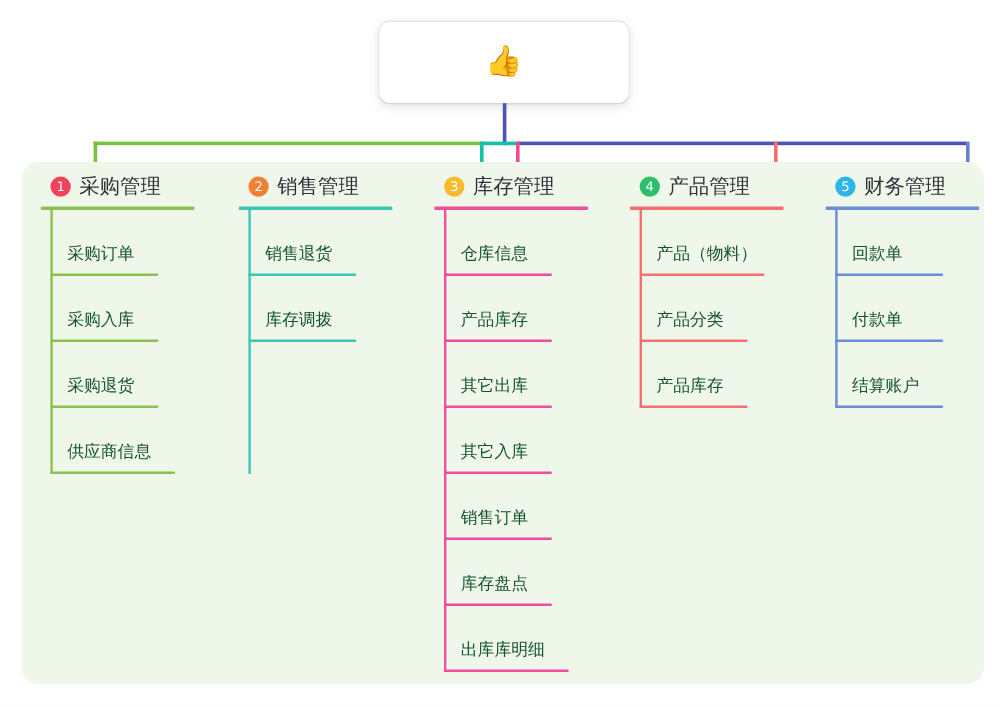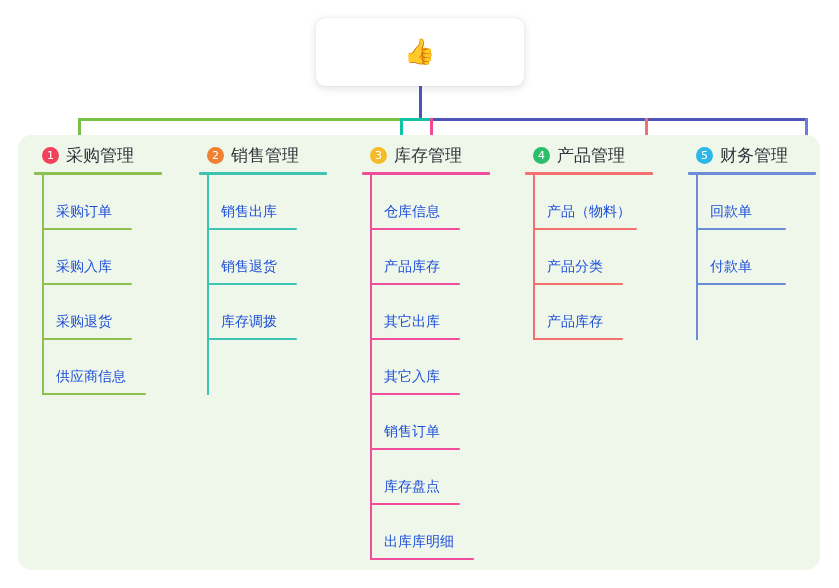--- a/index.html
+++ b/index.html
@@ -109,21 +109,21 @@
   }
   .leaf {
     position: relative;
     height: 55px;
   }
   .leaf-text {
     position: absolute;
     left: 36px;
     bottom: 9px;
     font-size: 14px;
-    color: #1d4ed8;
+    color: #14532d;
     white-space: nowrap;
   }
   .leaf-rule {
     position: absolute;
     left: 22px;
     bottom: 0;
     height: 2px;
     width: 90px;
     border-radius: 1px;
   }
@@ -173,24 +173,20 @@
       </div>
     </div>
     <div class="column" style="left: 167px;">
       <div class="col-head">
         <span class="badge" style="background: rgb(240, 128, 51);">2</span>
         <span class="col-title">销售管理</span>
         <div class="head-rule" style="background: rgb(61, 197, 178);"></div>
       </div>
       <div class="spine" style="background: rgb(61, 197, 178); height: 220px;"></div>
       <div class="leaf">
-        <span class="leaf-text">销售出库</span>
-        <div class="leaf-rule" style="background: rgb(61, 197, 178); width: 90px;"></div>
-      </div>
-      <div class="leaf">
         <span class="leaf-text">销售退货</span>
         <div class="leaf-rule" style="background: rgb(61, 197, 178); width: 90px;"></div>
       </div>
       <div class="leaf">
         <span class="leaf-text">库存调拨</span>
         <div class="leaf-rule" style="background: rgb(61, 197, 178); width: 90px;"></div>
       </div>
     </div>
     <div class="column" style="left: 330px;">
       <div class="col-head">
@@ -256,14 +252,18 @@
       </div>
       <div class="spine" style="background: rgb(107, 140, 214); height: 165px;"></div>
       <div class="leaf">
         <span class="leaf-text">回款单</span>
         <div class="leaf-rule" style="background: rgb(107, 140, 214); width: 90px;"></div>
       </div>
       <div class="leaf">
         <span class="leaf-text">付款单</span>
         <div class="leaf-rule" style="background: rgb(107, 140, 214); width: 90px;"></div>
       </div>
+      <div class="leaf">
+        <span class="leaf-text">结算账户</span>
+        <div class="leaf-rule" style="background: rgb(107, 140, 214); width: 90px;"></div>
+      </div>
     </div>
   </div>
 
 </body></html>

